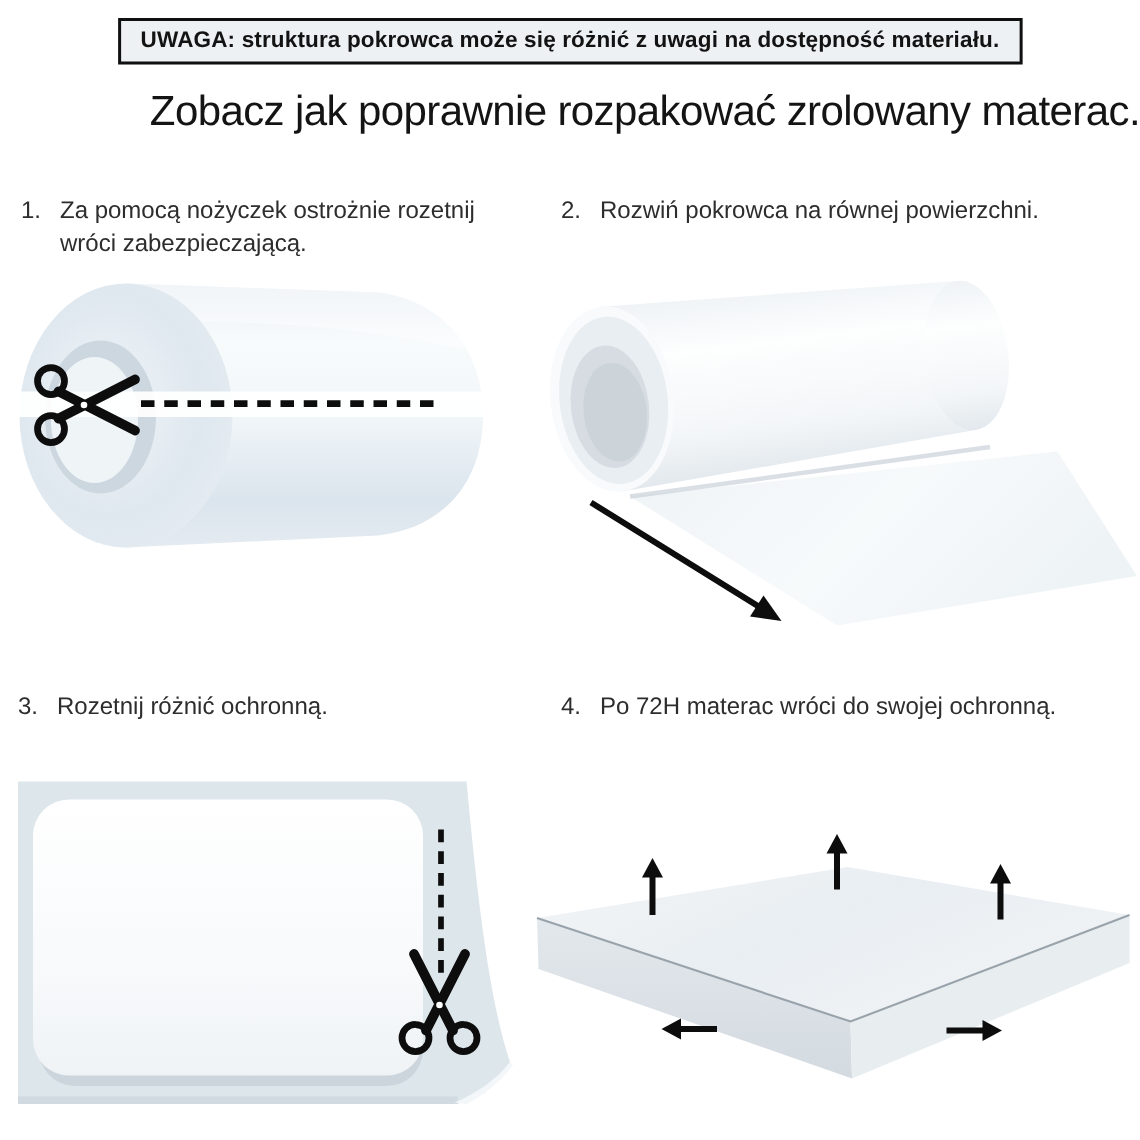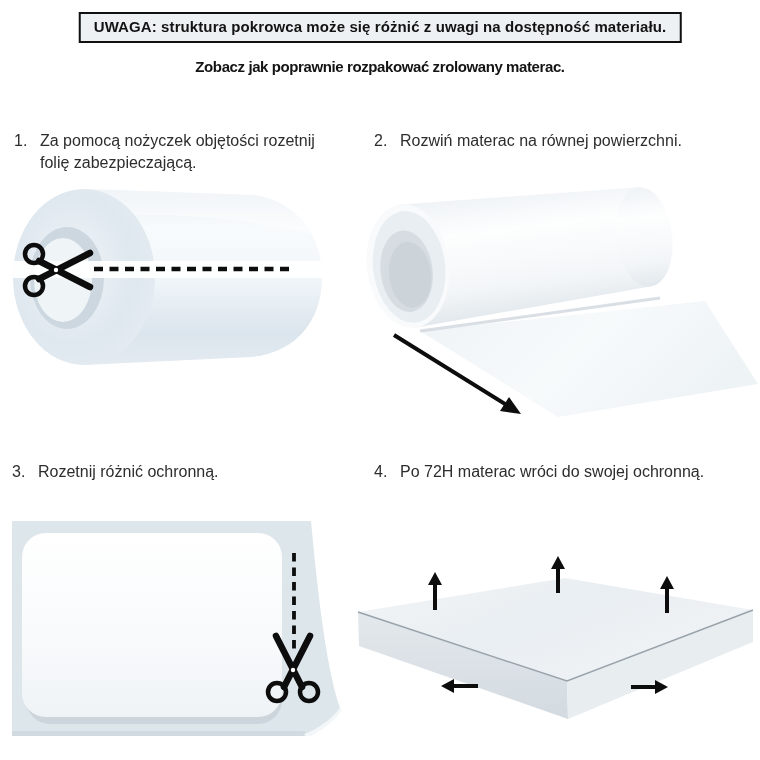--- a/index.html
+++ b/index.html
@@ -9,22 +9,22 @@
   *{box-sizing:border-box;margin:0;padding:0}
   html,body{background:var(--page-bg)}
   body{font-family:"Liberation Sans","DejaVu Sans",sans-serif}
   .canvas{position:relative;width:760px;height:760px;background:var(--page-bg);overflow:hidden}
 
   .banner{position:absolute;top:12px;left:50%;transform:translateX(-50%);
     background:var(--banner-bg);border:2.5px solid var(--banner-border);
     padding:4px 13px 5px;white-space:nowrap}
   .banner span{font-size:15px;font-weight:700;color:var(--banner-text);letter-spacing:0.1px}
 
-  .title{position:absolute;top:58px;left:0;width:100%;text-align:center;
-    font-size:15px;font-weight:700;color:var(--title-color);letter-spacing:-0.4px}
+  .title{position:absolute;top:58px;left:0;width:100%;text-align:right;
+    font-size:28px;font-weight:400;color:var(--title-color);letter-spacing:-0.4px}
 
   .caption{position:absolute;display:flex;font-size:16px;line-height:1.38;color:var(--step-text-color)}
   .caption .num{width:26px;flex:none}
   .cap1{left:14px;top:130px;width:330px}
   .cap1 .txt{max-width:292px}
   .cap2{left:374px;top:130px;width:386px}
   .cap3{left:12px;top:461px;width:330px}
   .cap4{left:374px;top:461px;width:386px}
 
   .art{position:absolute}
@@ -52,26 +52,26 @@
 <div class="canvas">
 
   <div class="banner">
     <span>UWAGA: struktura pokrowca może się różnić z uwagi na dostępność materiału.</span>
   </div>
 
   <h1 class="title">Zobacz jak poprawnie rozpakować zrolowany materac.</h1>
 
   <div class="caption cap1">
     <span class="num">1.</span>
-    <span class="txt">Za pomocą nożyczek objętości rozetnij folię zabezpieczającą.</span>
+    <span class="txt">Za pomocą nożyczek ostrożnie rozetnij wróci zabezpieczającą.</span>
   </div>
 
   <div class="caption cap2">
     <span class="num">2.</span>
-    <span class="txt">Rozwiń materac na równej powierzchni.</span>
+    <span class="txt">Rozwiń pokrowca na równej powierzchni.</span>
   </div>
 
   <div class="caption cap3">
     <span class="num">3.</span>
     <span class="txt">Rozetnij różnić ochronną.</span>
   </div>
 
   <div class="caption cap4">
     <span class="num">4.</span>
     <span class="txt">Po 72H materac wróci do swojej ochronną.</span>

